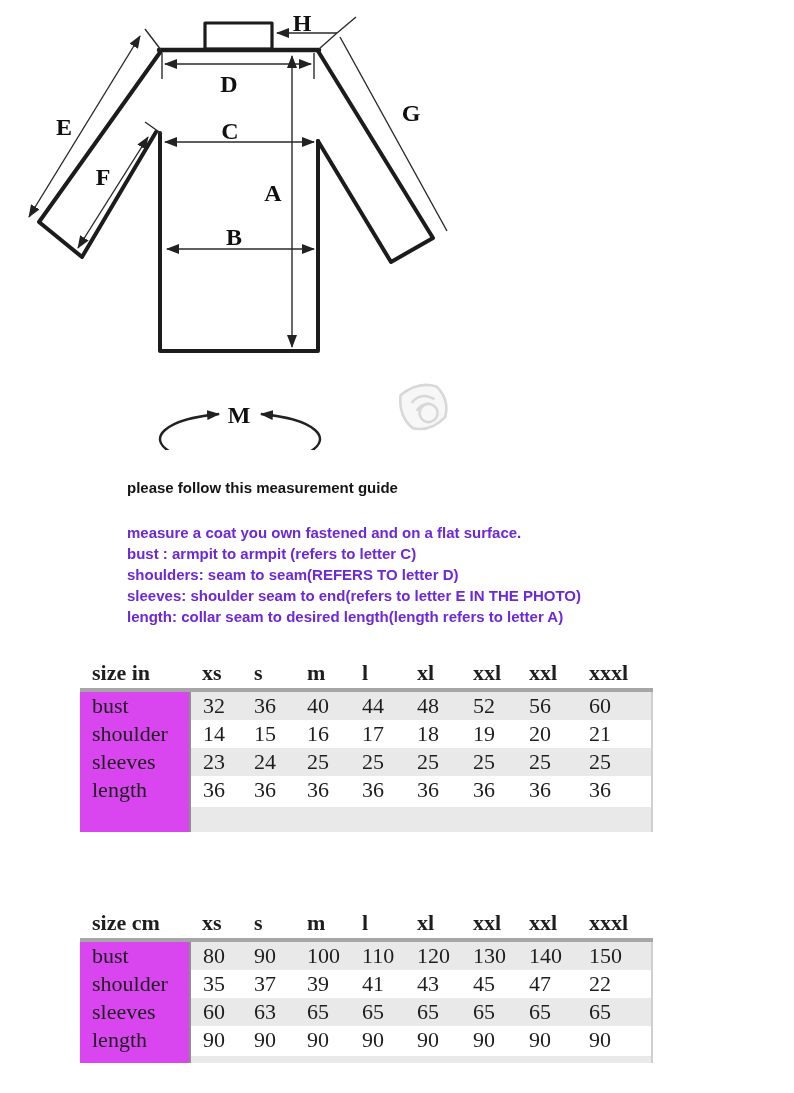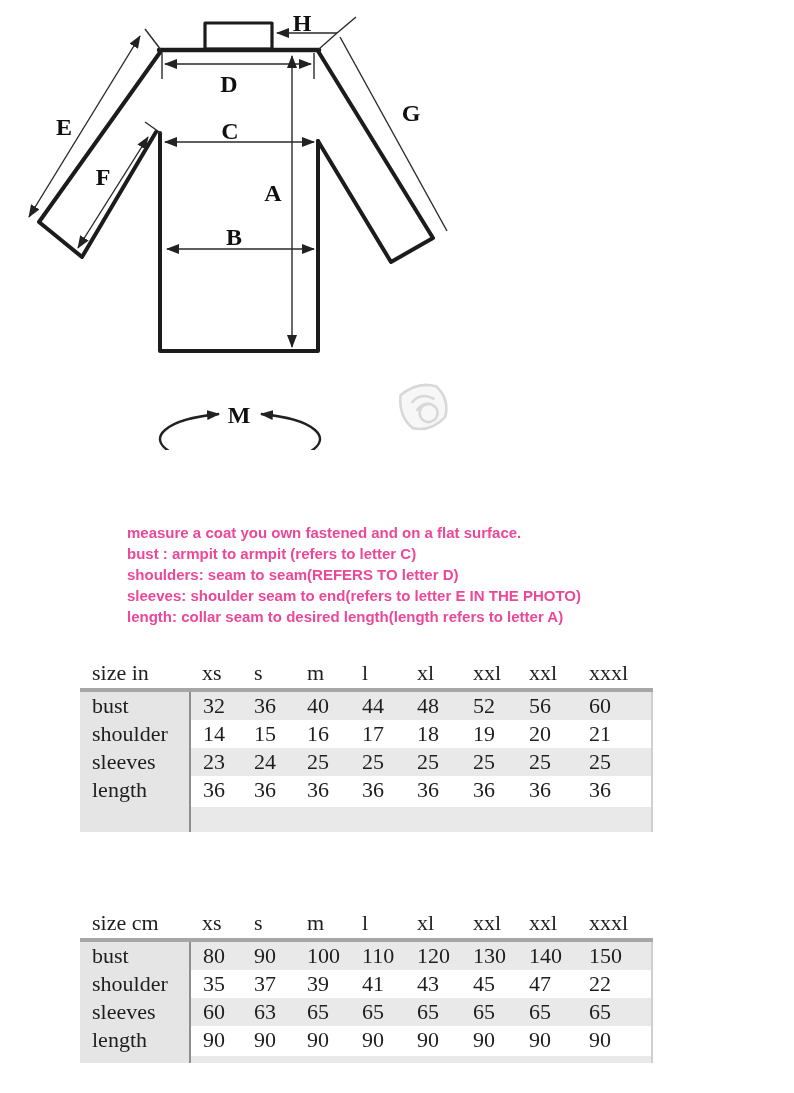--- a/index.html
+++ b/index.html
@@ -9,36 +9,36 @@
   }
   
   .intro{
     position:absolute;left:127px;top:480px;margin:0;
     font-family:"Liberation Sans",sans-serif;font-weight:bold;
     font-size:15px;line-height:16px;color:#151515;white-space:nowrap;
   }
   .steps{
     position:absolute;left:127px;top:522px;
     font-family:"Liberation Sans",sans-serif;font-weight:bold;
-    font-size:15px;line-height:21px;color:#ec4899;white-space:nowrap;
+    font-size:15px;line-height:21px;color:#6d28d9;white-space:nowrap;
   }
   
   .size-table{
     position:absolute;left:80px;border-collapse:collapse;table-layout:fixed;
     font-family:"Liberation Serif",serif;font-size:22px;color:#1e1e1e;
   }
   .size-table th{
-    font-weight:normal;text-align:left;padding:0 0 2px 12px;vertical-align:bottom;
+    font-weight:bold;text-align:left;padding:0 0 2px 12px;vertical-align:bottom;
     height:30px;border-bottom:4px solid #a6a6a6;white-space:nowrap;
   }
   .size-table td{
     padding:0 0 0 12px;height:28px;vertical-align:middle;white-space:nowrap;
   }
   .size-table td.band{background:#e9e9e9;}
-  .size-table td.rowlabel{background:#e5e5e5;}
+  .size-table td.rowlabel{background:#d946ef;}
   .size-table td.val1{border-left:2px solid #8e8e8e;margin-left:22px;}
   .size-table td.vlast{border-right:2px solid #cfcfcf;}
   .size-table tr.gaprow td{height:3px;padding:0;}
   .size-table tr.striprow td{height:25px;padding:0;}
   .t1{top:656px;}
   .t2{top:906px;}
   .t2 tr.gaprow td{height:2px;}
   .t2 tr.striprow td{height:7px;}
 </style>
 </head>
@@ -93,20 +93,21 @@
     </g>
 
     <g transform="translate(424,407) rotate(-14)" opacity="0.55" stroke="#b9b9b9" fill="none" stroke-width="2.6" stroke-linejoin="round">
       <path d="M-20,-17 Q0,-27 17,-17 Q27,-1 18,15 Q1,26 -16,18 Q-27,3 -20,-17 Z" fill="#f1f1f1"></path>
       <circle cx="3" cy="7" r="9"></circle>
       <path d="M-11,-7 Q1,-16 12,-5"></path>
       <path d="M-8,2 Q-2,-4 6,-2"></path>
     </g>
   </svg>
 
+  <p class="intro">please follow this measurement guide</p>
   <div class="steps">
     <div>measure a coat you own fastened and on a flat surface.</div>
     <div>bust : armpit to armpit (refers to letter C)</div>
     <div>shoulders: seam to seam(REFERS TO letter D)</div>
     <div>sleeves: shoulder seam to end(refers to letter E IN THE PHOTO)</div>
     <div>length: collar seam to desired length(length refers to letter A)</div>
   </div>
 
   <table class="size-table t1">
       <colgroup>

